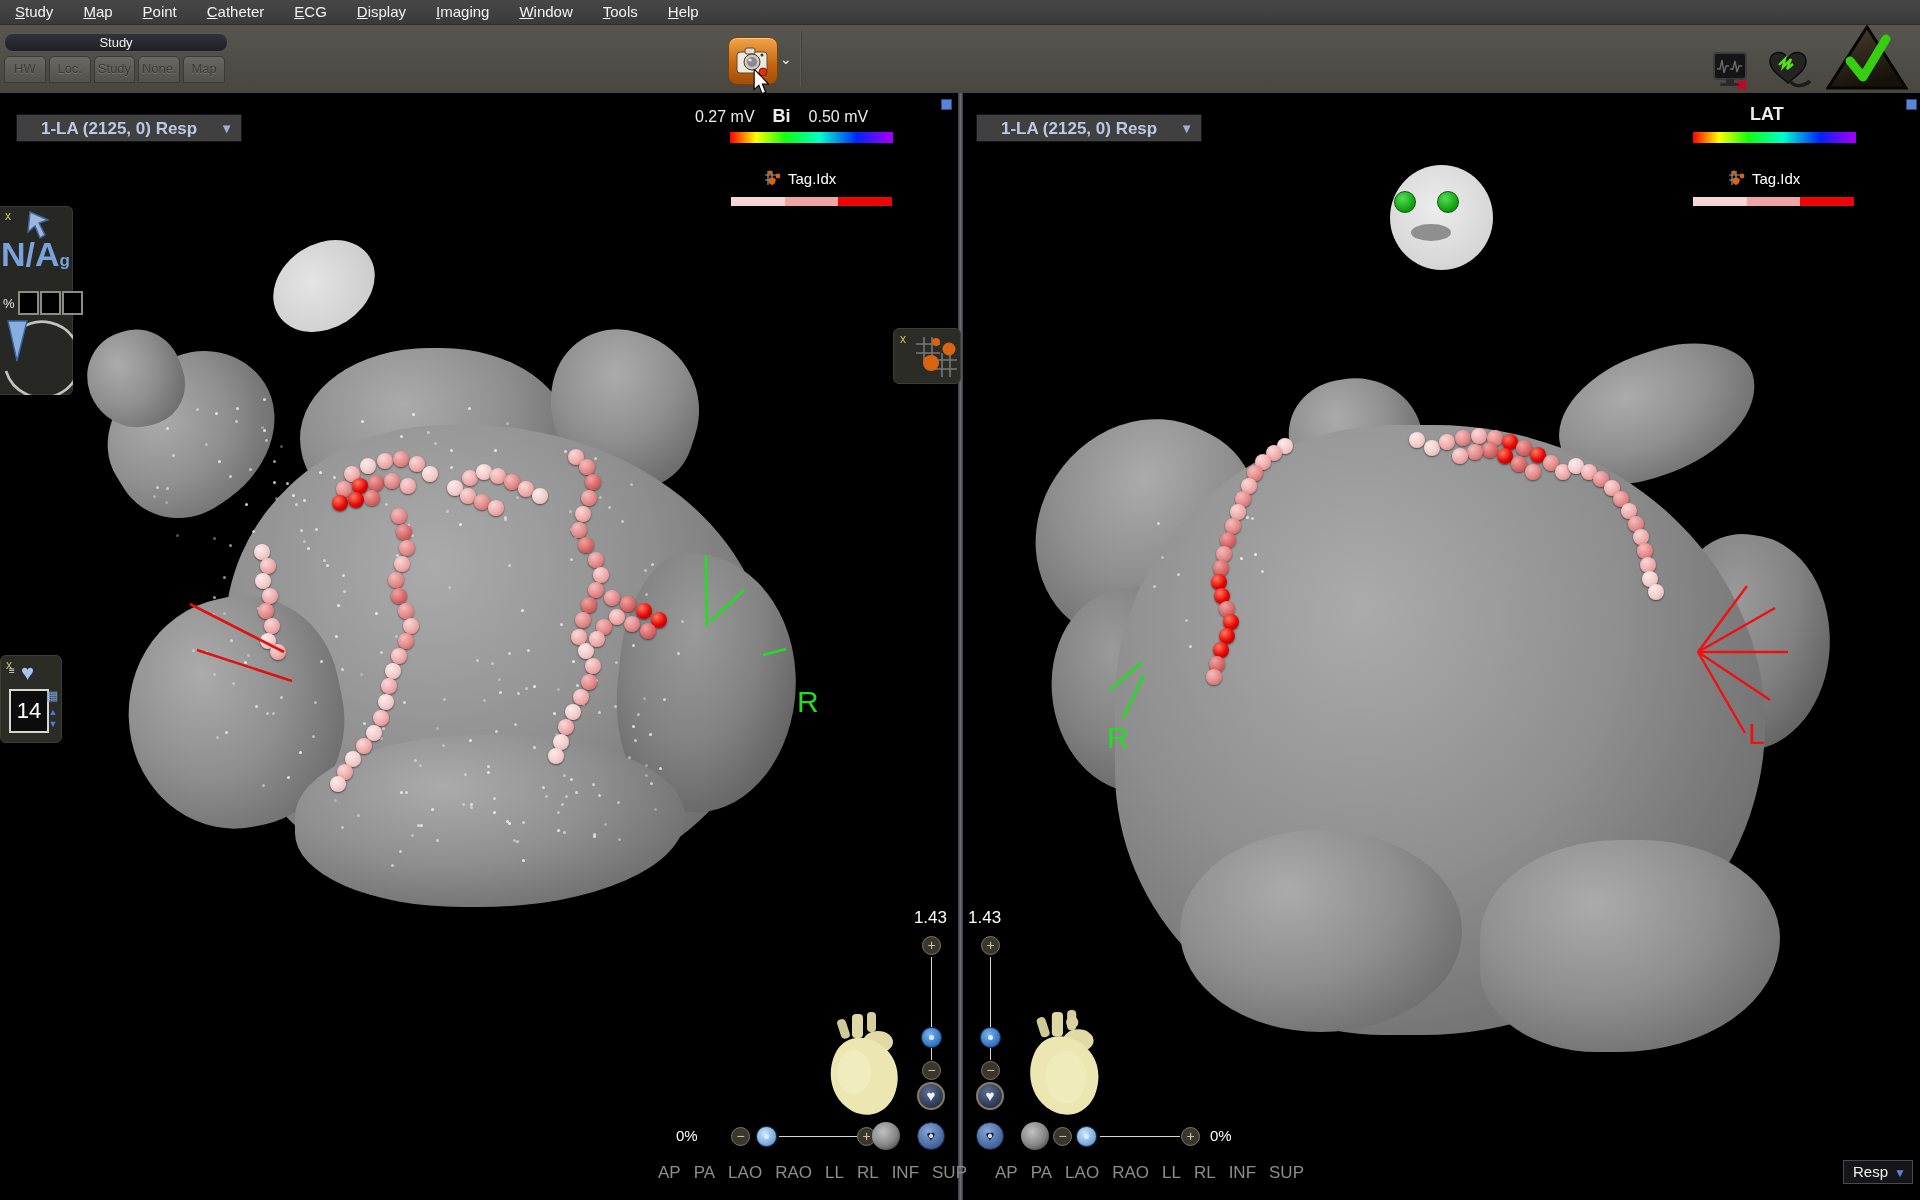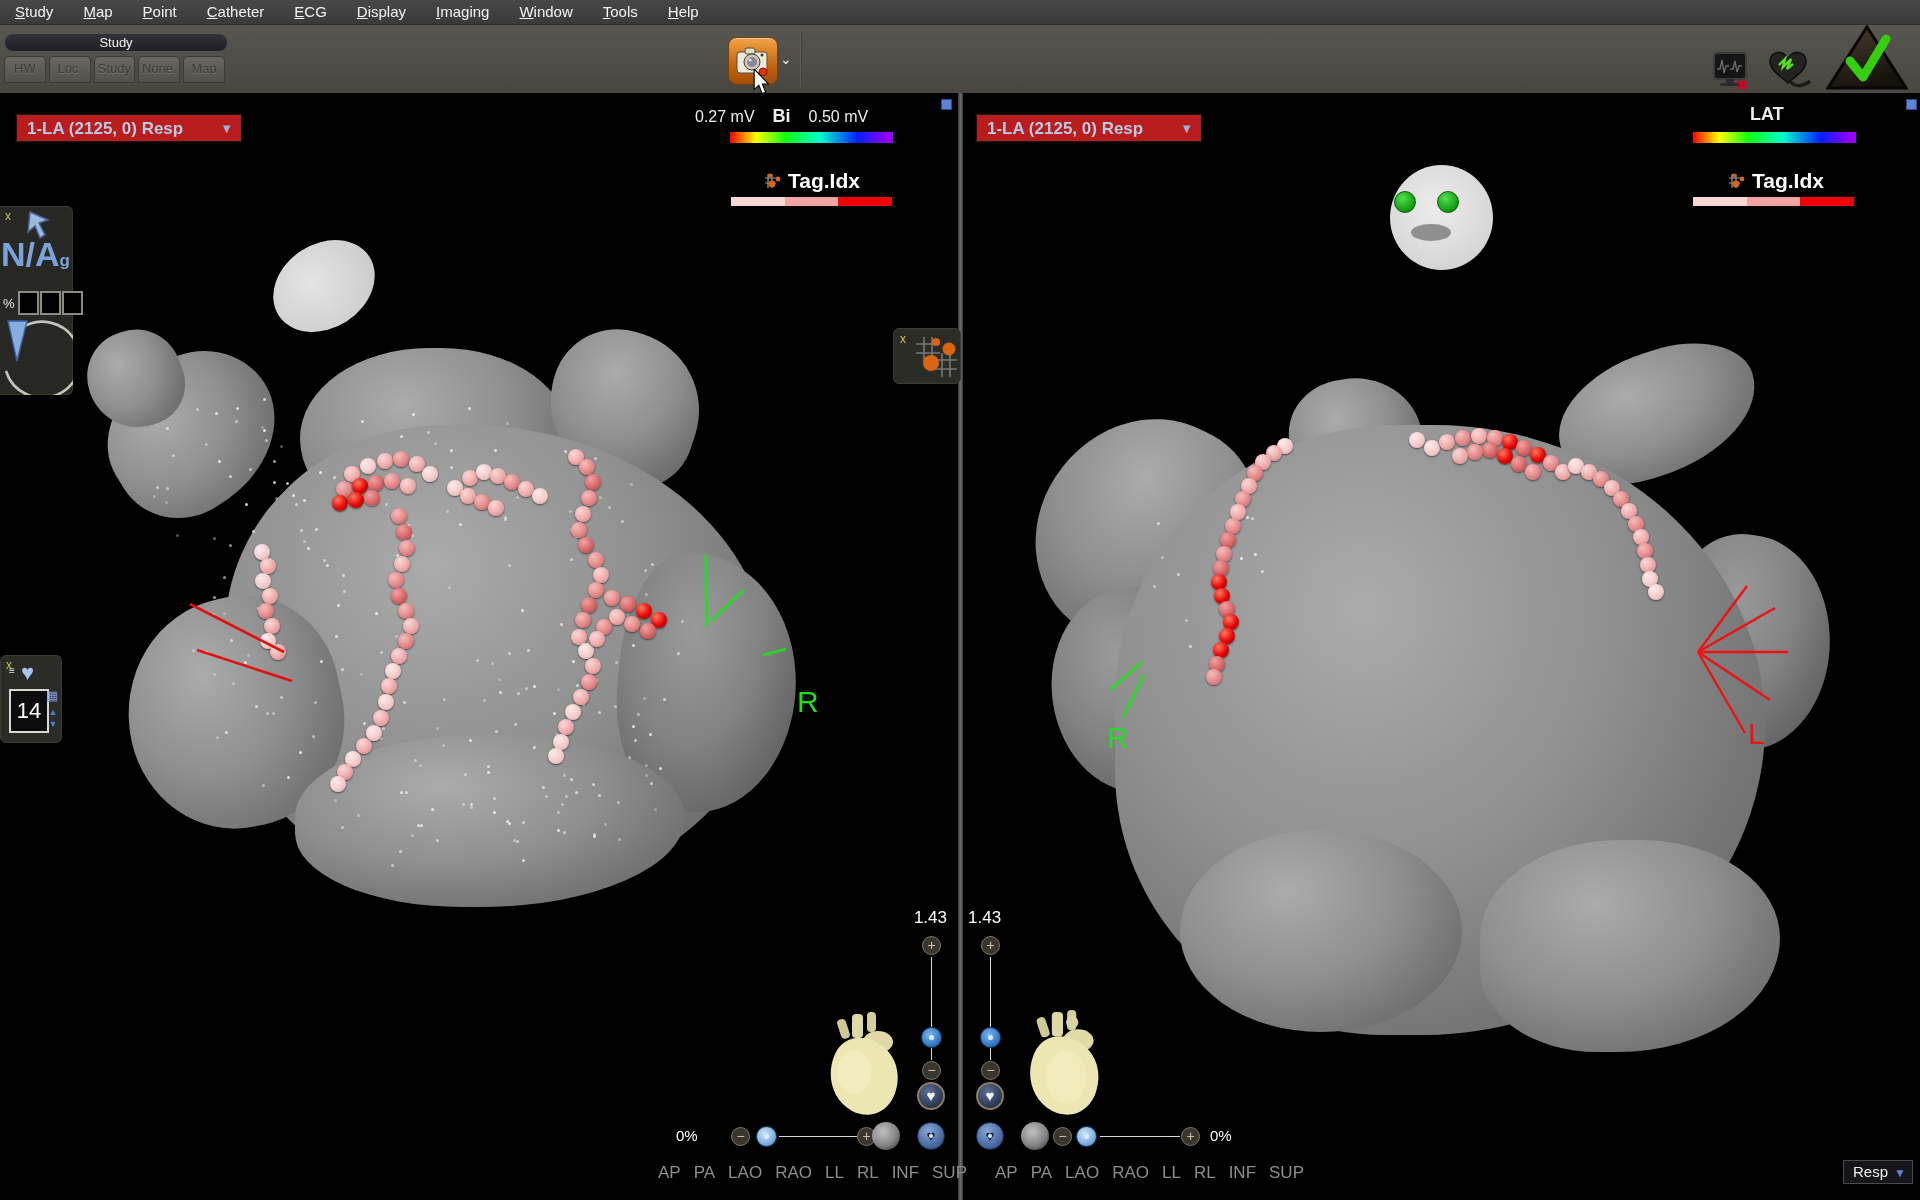--- a/index.html
+++ b/index.html
@@ -34,32 +34,32 @@
   .camera-chevron{position:absolute;left:780px;top:26px;color:#f0f0f0;font-size:14px;}
   .toolbar-divider{position:absolute;left:800px;top:6px;width:2px;height:56px;
                    background:linear-gradient(90deg,#6c6a64,#34322c);}
   .status-icons{position:absolute;right:12px;top:4px;display:flex;align-items:flex-end;gap:14px;height:62px;}
   
   .viewport{position:absolute;top:92px;height:1108px;background:#000;}
   .vp-left{left:0;width:958px;}
   .vp-right{left:963px;width:957px;}
   .vp-divider{position:absolute;left:958px;top:92px;width:5px;height:1108px;
               background:linear-gradient(90deg,#3a3b3f,#6a6c72,#3a3b3f);}
-  .map-dropdown{position:absolute;height:28px;width:226px;background:#b91c1c;
+  .map-dropdown{position:absolute;height:28px;width:226px;background:#404040;
                 border:1px solid #15151d;color:#bdc9e4;font-size:17px;font-weight:bold;
-                line-height:28px;padding-left:10px;box-sizing:border-box;}
+                line-height:28px;padding-left:24px;box-sizing:border-box;}
   .map-dropdown .chev{position:absolute;right:8px;top:0;color:#9db2da;font-size:13px;}
   .corner-gadget{position:absolute;width:9px;height:9px;background:#5a84d4;border:1px solid #2c4a88;}
   
   .scale-row{position:absolute;display:flex;align-items:baseline;gap:18px;color:#ececec;font-size:16px;}
   .scale-name{font-size:18px;font-weight:bold;}
   .grad-bar{position:absolute;height:11px;width:163px;
             background:linear-gradient(90deg,#f00 0%,#ff0 16%,#1f1 34%,#0fc 55%,#02f 78%,#90f 97%);}
   .tag-row{position:absolute;display:flex;align-items:center;gap:6px;color:#fff;
-           font-size:21px;font-weight:bold;}
+           font-size:15px;font-weight:normal;}
   .tag-bar{position:absolute;height:9px;width:161px;display:flex;}
   .tag-bar i{flex:1;}
   .tag-seg0{background:#f7d6d6;} .tag-seg1{background:#f0a4a4;} .tag-seg2{background:#ee0505;}
   
   .na-panel{position:absolute;left:0;top:206px;width:73px;height:189px;background:#272723;
             border:1px solid #3a3a34;border-left:none;border-radius:0 6px 6px 0;box-sizing:border-box;}
   .close-x{position:absolute;font-size:12px;color:#c9c05e;line-height:10px;}
   .na-value{position:absolute;left:1px;top:28px;font-size:34px;font-weight:bold;color:#7aa2dc;}
   .na-sub{font-size:17px;}
   .pct-row{position:absolute;left:3px;top:84px;display:flex;align-items:center;}

